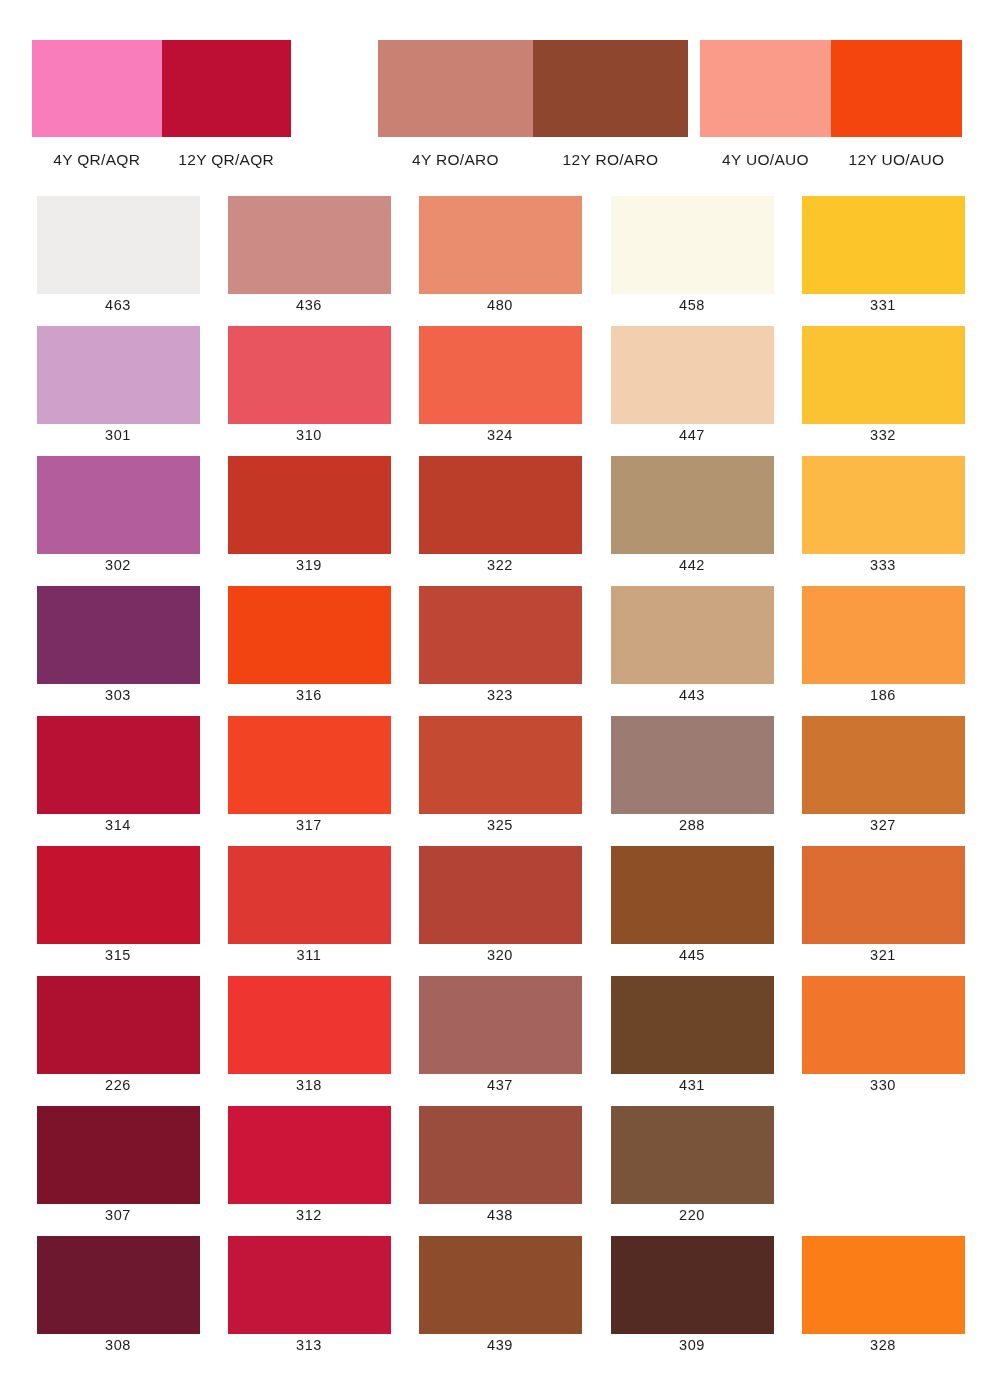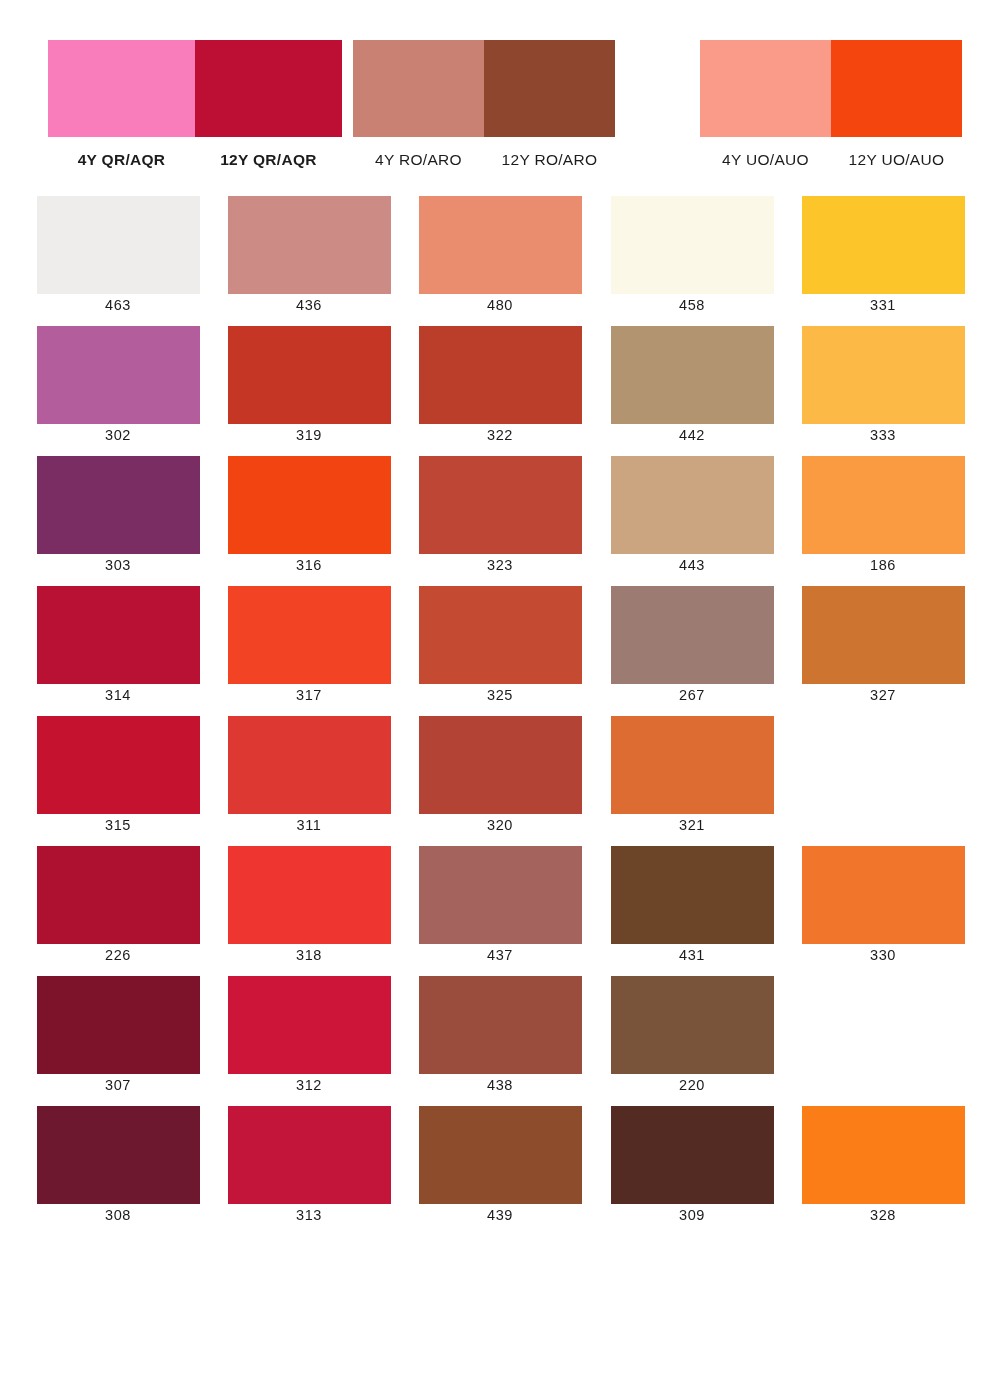--- a/index.html
+++ b/index.html
@@ -48,22 +48,22 @@
   }
   .strip-label {
     flex: 1 1 50%;
     text-align: center;
     font-size: 15.5px;
     letter-spacing: 0.3px;
     color: #1c1c1c;
     white-space: nowrap;
   }
 
-  #group-0 { left: 48px;  width: 294px; font-weight: bold; }
-  #group-1 { left: 353px; width: 262px; }
+  #group-0 { left: 32px;  width: 259px; }
+  #group-1 { left: 378px; width: 310px; }
   #group-2 { left: 700px; width: 262px; }
 
   
   #swatch-grid {
     position: absolute;
     left: 0;
     top: 196px;
     width: 1000px;
   }
   .grid-row {
@@ -161,20 +161,42 @@
         <div class="cell-chip" style="background-color: rgb(251, 248, 232);"></div>
         <div class="cell-label">458</div>
       </div>
       <div class="grid-cell">
         <div class="cell-chip" style="background-color: rgb(252, 197, 41);"></div>
         <div class="cell-label">331</div>
       </div>
     </div>
     <div class="grid-row">
       <div class="grid-cell">
+        <div class="cell-chip" style="background-color: rgb(207, 160, 202);"></div>
+        <div class="cell-label">301</div>
+      </div>
+      <div class="grid-cell">
+        <div class="cell-chip" style="background-color: rgb(233, 85, 95);"></div>
+        <div class="cell-label">310</div>
+      </div>
+      <div class="grid-cell">
+        <div class="cell-chip" style="background-color: rgb(242, 100, 73);"></div>
+        <div class="cell-label">324</div>
+      </div>
+      <div class="grid-cell">
+        <div class="cell-chip" style="background-color: rgb(242, 207, 174);"></div>
+        <div class="cell-label">447</div>
+      </div>
+      <div class="grid-cell">
+        <div class="cell-chip" style="background-color: rgb(251, 195, 49);"></div>
+        <div class="cell-label">332</div>
+      </div>
+    </div>
+    <div class="grid-row">
+      <div class="grid-cell">
         <div class="cell-chip" style="background-color: rgb(180, 93, 156);"></div>
         <div class="cell-label">302</div>
       </div>
       <div class="grid-cell">
         <div class="cell-chip" style="background-color: rgb(197, 54, 36);"></div>
         <div class="cell-label">319</div>
       </div>
       <div class="grid-cell">
         <div class="cell-chip" style="background-color: rgb(187, 62, 43);"></div>
         <div class="cell-label">322</div>
@@ -218,41 +240,45 @@
       <div class="grid-cell">
         <div class="cell-chip" style="background-color: rgb(242, 68, 36);"></div>
         <div class="cell-label">317</div>
       </div>
       <div class="grid-cell">
         <div class="cell-chip" style="background-color: rgb(196, 74, 50);"></div>
         <div class="cell-label">325</div>
       </div>
       <div class="grid-cell">
         <div class="cell-chip" style="background-color: rgb(156, 123, 114);"></div>
-        <div class="cell-label">267</div>
+        <div class="cell-label">288</div>
       </div>
       <div class="grid-cell">
         <div class="cell-chip" style="background-color: rgb(205, 116, 48);"></div>
         <div class="cell-label">327</div>
       </div>
     </div>
     <div class="grid-row">
       <div class="grid-cell">
         <div class="cell-chip" style="background-color: rgb(196, 18, 47);"></div>
         <div class="cell-label">315</div>
       </div>
       <div class="grid-cell">
         <div class="cell-chip" style="background-color: rgb(221, 56, 50);"></div>
         <div class="cell-label">311</div>
       </div>
       <div class="grid-cell">
         <div class="cell-chip" style="background-color: rgb(179, 67, 52);"></div>
         <div class="cell-label">320</div>
       </div>
       <div class="grid-cell">
+        <div class="cell-chip" style="background-color: rgb(141, 79, 37);"></div>
+        <div class="cell-label">445</div>
+      </div>
+      <div class="grid-cell">
         <div class="cell-chip" style="background-color: rgb(221, 108, 51);"></div>
         <div class="cell-label">321</div>
       </div>
     </div>
     <div class="grid-row">
       <div class="grid-cell">
         <div class="cell-chip" style="background-color: rgb(173, 17, 47);"></div>
         <div class="cell-label">226</div>
       </div>
       <div class="grid-cell">

